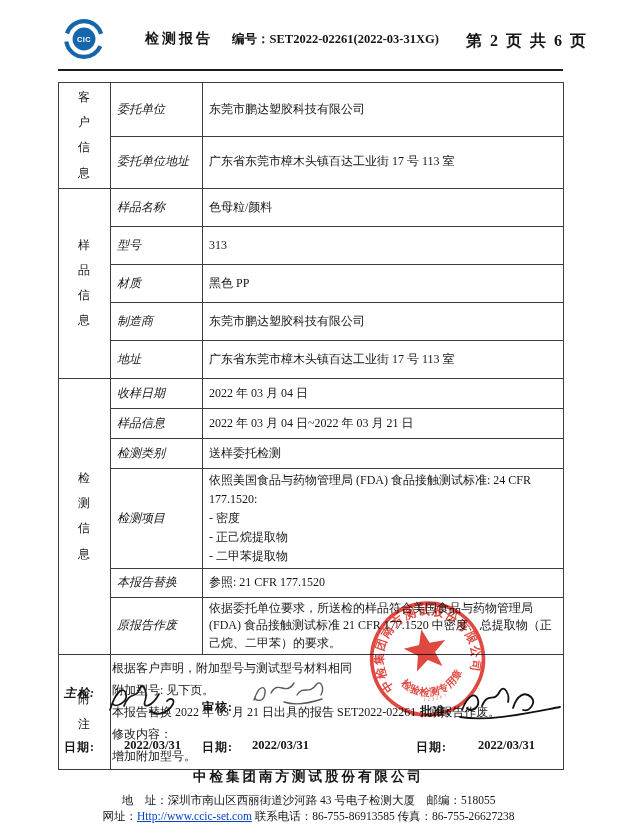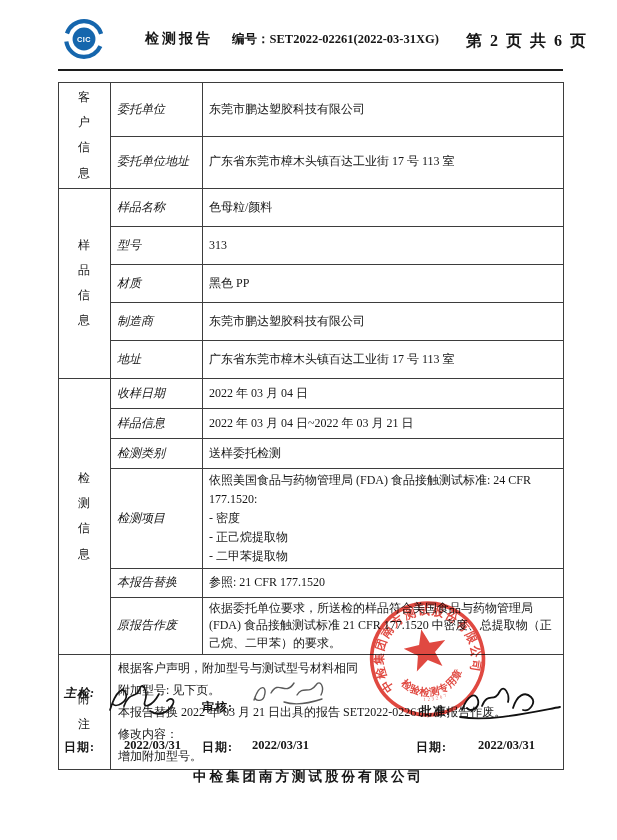--- a/index.html
+++ b/index.html
@@ -145,21 +145,21 @@
   </tr>
   <tr>
     <td class="lbl" style="height:48px;">原报告作废</td>
     <td class="val concl">依据委托单位要求，所送检的样品符合美国食品与药物管理局 (FDA) 食品接触测试标准 21 CFR 177.1520 中密度、总提取物（正己烷、二甲苯）的要求。</td>
   </tr>
 
   <tr>
     <td class="grp" style="height:110px;">
           <div class="grp-txt">附注</div>
         </td>
-    <td class="val notes-cell" colspan="2" style="padding-left:7px;">
+    <td class="val notes-cell" colspan="2" style="padding-left:1px;">
       <span class="ln">根据客户声明，附加型号与测试型号材料相同</span>
       <span class="ln">附加型号: 见下页。</span>
       <span class="ln">本报告替换 2022 年 03 月 21 日出具的报告 SET2022-02261，原报告作废。</span>
       <span class="ln">修改内容：</span>
       <span class="ln">增加附加型号。</span>
     </td>
   </tr>
 </tbody>
   </table>
 
@@ -201,13 +201,18 @@
 
 <div class="abs date-label" style="left:64px;top:739px;">日期:</div>
 <div class="abs date-val" style="left:124px;top:738px;">2022/03/31</div>
 <div class="abs date-label" style="left:202px;top:739px;">日期:</div>
 <div class="abs date-val" style="left:252px;top:738px;">2022/03/31</div>
 <div class="abs date-label" style="left:416px;top:739px;">日期:</div>
 <div class="abs date-val" style="left:478px;top:738px;">2022/03/31</div>
 
 <div class="abs footer">
   <div class="f-company">中检集团南方测试股份有限公司</div>
+  <div class="f-line">地　址：深圳市南山区西丽街道沙河路 43 号电子检测大厦　邮编：518055</div>
+  <div class="f-line">
+    <span>网址：</span><a class="f-link" href="#">Http://www.ccic-set.com</a>
+    <span>联系电话：86-755-86913585 传真：86-755-26627238</span>
+  </div>
 </div>
 
 </body></html>

